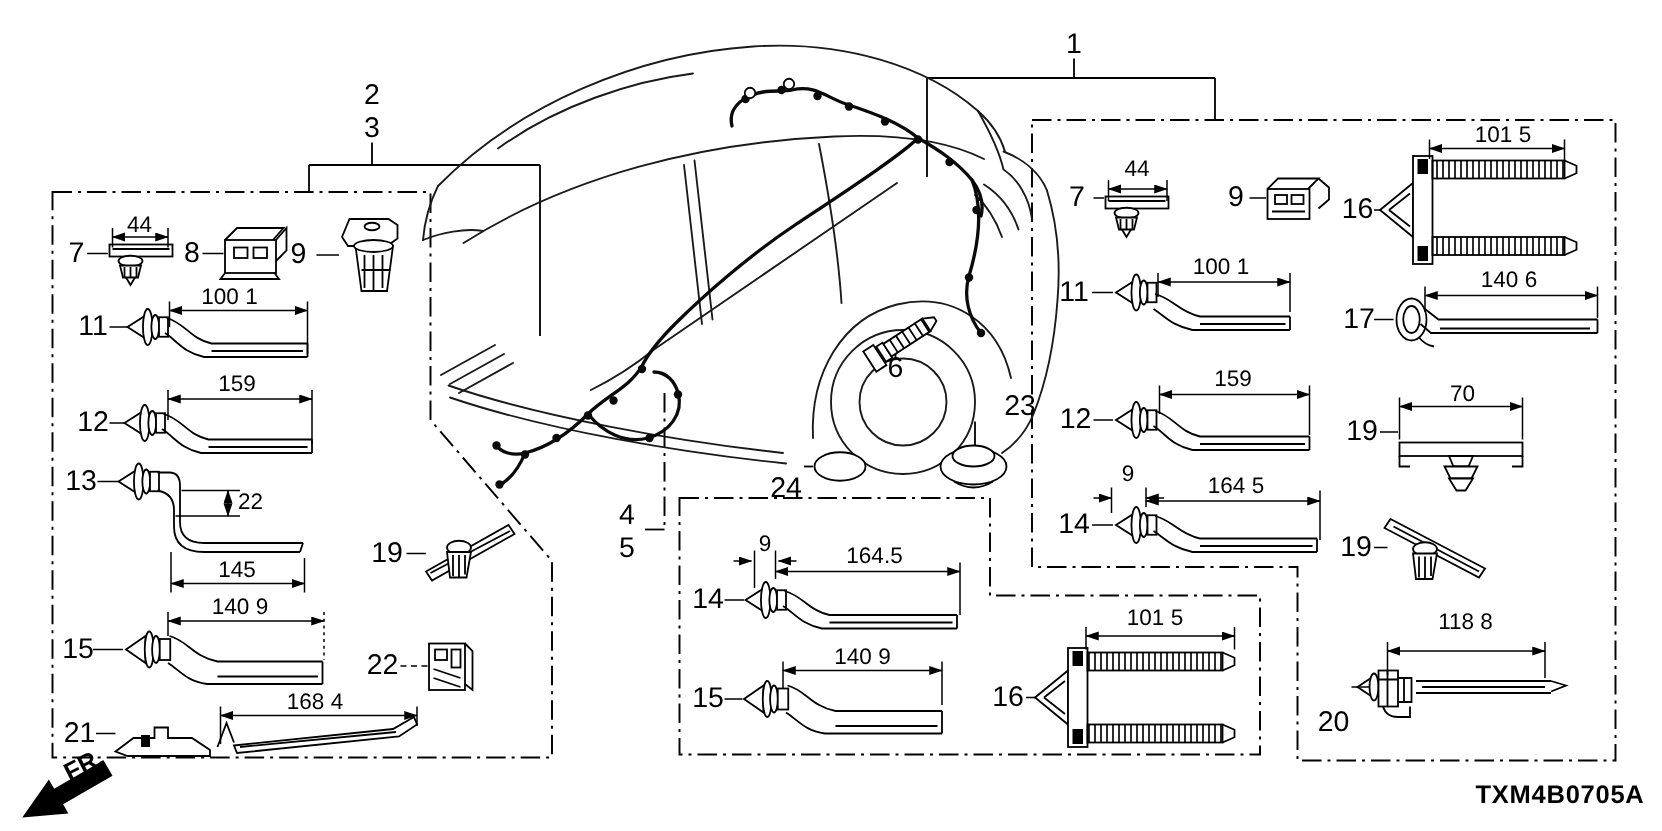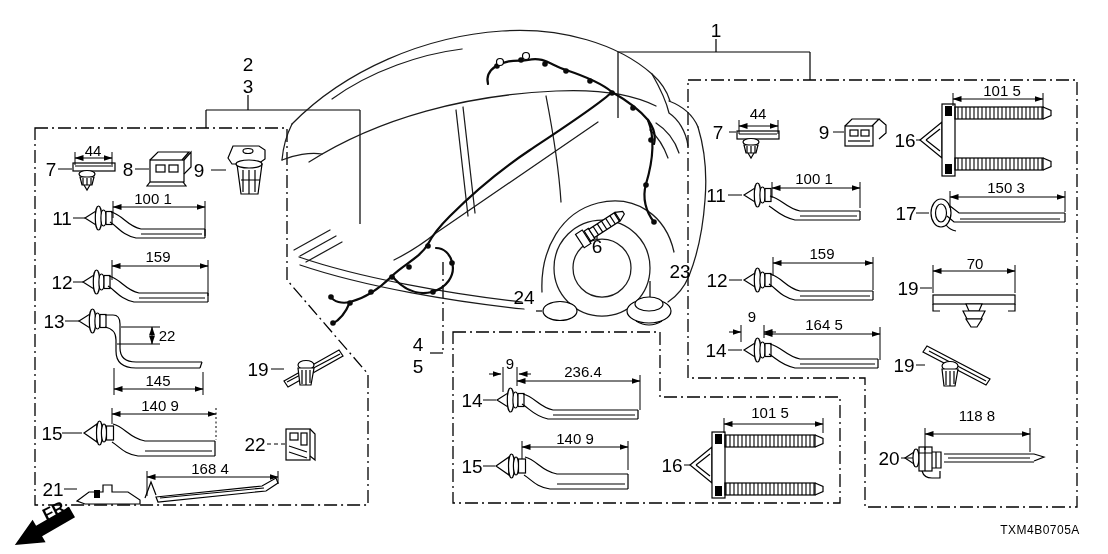--- a/index.html
+++ b/index.html
@@ -2,21 +2,21 @@
 <html><head>
 <meta charset="utf-8">
 <style>
   html,body{margin:0;padding:0;background:#fff;}
   #stage{position:relative;width:1108px;height:554px;background:#fff;overflow:hidden;
          font-family:"Liberation Sans",sans-serif;color:#000;}
   #art{position:absolute;left:0;top:0;}
   .lbl{position:absolute;transform:translate(-50%,-50%);white-space:nowrap;
        font-size:19px;line-height:1;color:#000;}
   .dim{font-size:15px;}
-  .code{font-size:12px;font-weight:normal;letter-spacing:.5px;}
+  .code{font-size:17px;font-weight:bold;letter-spacing:.5px;}
   .fr{font-size:17px;font-weight:bold;transform:translate(-50%,-50%) rotate(-27deg);}
   
   .ln{fill:none;stroke:#000;stroke-width:1.2;}
   .wh{fill:#fff;stroke:#000;stroke-width:1.2;}
   .bx{fill:none;stroke:#000;stroke-width:1.3;stroke-dasharray:13 4 2 4;}
   .dm{fill:none;stroke:#000;stroke-width:1;}
   .hn{fill:none;stroke:#0a0a0a;stroke-width:2.2;stroke-linecap:round;stroke-linejoin:round;}
   .car{fill:none;stroke:#1a1a1a;stroke-width:1.25;stroke-linecap:round;}
   .cb{fill:#0a0a0a;stroke:none;}
   .blk{fill:#000;stroke:none;}
@@ -373,21 +373,21 @@
   </g>
 </svg>
 
 <div class="lbl" style="left:716px;top:30px">1</div>
 <div class="lbl" style="left:248px;top:64px">2</div>
 <div class="lbl" style="left:248px;top:86px">3</div>
 <div class="lbl" style="left:418px;top:344px">4</div>
 <div class="lbl" style="left:418px;top:366px">5</div>
 <div class="lbl" style="left:597px;top:246px">6</div>
 <div class="lbl" style="left:680px;top:271px">23</div>
-<div class="lbl" style="left:524px;top:297px">24</div>
+<div class="lbl" style="left:524px;top:326px">24</div>
 
 <div class="lbl" style="left:51px;top:169px">7</div>
 <div class="lbl dim" style="left:93px;top:150px">44</div>
 <div class="lbl" style="left:128px;top:169px">8</div>
 <div class="lbl" style="left:199px;top:170px">9</div>
 <div class="lbl" style="left:62px;top:218px">11</div>
 <div class="lbl dim" style="left:153px;top:198px">100 1</div>
 <div class="lbl" style="left:62px;top:282px">12</div>
 <div class="lbl dim" style="left:158px;top:256px">159</div>
 <div class="lbl" style="left:54px;top:321px">13</div>
@@ -396,42 +396,42 @@
 <div class="lbl" style="left:52px;top:433px">15</div>
 <div class="lbl dim" style="left:160px;top:405px">140 9</div>
 <div class="lbl" style="left:53px;top:489px">21</div>
 <div class="lbl dim" style="left:210px;top:468px">168 4</div>
 
 <div class="lbl" style="left:258px;top:369px">19</div>
 <div class="lbl" style="left:255px;top:444px">22</div>
 
 <div class="lbl" style="left:472px;top:400px">14</div>
 <div class="lbl dim" style="left:510px;top:363px">9</div>
-<div class="lbl dim" style="left:583px;top:371px">236.4</div>
+<div class="lbl dim" style="left:583px;top:371px">164.5</div>
 <div class="lbl" style="left:472px;top:466px">15</div>
 <div class="lbl dim" style="left:575px;top:438px">140 9</div>
 <div class="lbl" style="left:672px;top:465px">16</div>
 <div class="lbl dim" style="left:770px;top:412px">101 5</div>
 
 <div class="lbl" style="left:718px;top:132px">7</div>
 <div class="lbl dim" style="left:758px;top:113px">44</div>
 <div class="lbl" style="left:824px;top:132px">9</div>
 <div class="lbl" style="left:905px;top:140px">16</div>
 <div class="lbl dim" style="left:1002px;top:90px">101 5</div>
 <div class="lbl" style="left:716px;top:195px">11</div>
 <div class="lbl dim" style="left:814px;top:178px">100 1</div>
 <div class="lbl" style="left:906px;top:213px">17</div>
-<div class="lbl dim" style="left:1006px;top:187px">150 3</div>
+<div class="lbl dim" style="left:1006px;top:187px">140 6</div>
 <div class="lbl" style="left:717px;top:280px">12</div>
 <div class="lbl dim" style="left:822px;top:253px">159</div>
 <div class="lbl" style="left:908px;top:288px">19</div>
 <div class="lbl dim" style="left:975px;top:263px">70</div>
 <div class="lbl" style="left:716px;top:350px">14</div>
 <div class="lbl dim" style="left:752px;top:316px">9</div>
 <div class="lbl dim" style="left:824px;top:324px">164 5</div>
 <div class="lbl" style="left:904px;top:365px">19</div>
-<div class="lbl" style="left:889px;top:458px">20</div>
+<div class="lbl" style="left:889px;top:482px">20</div>
 <div class="lbl dim" style="left:977px;top:415px">118 8</div>
 
 <div class="lbl fr" style="left:56px;top:510px">FR.</div>
 <div class="lbl code" style="left:1040px;top:530px">TXM4B0705A</div>
 
 </div>
 
 </body></html>

